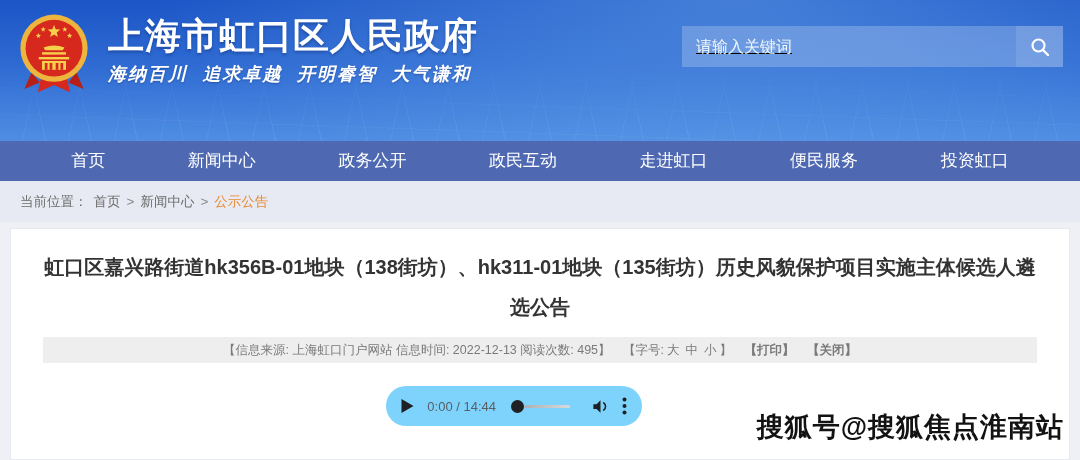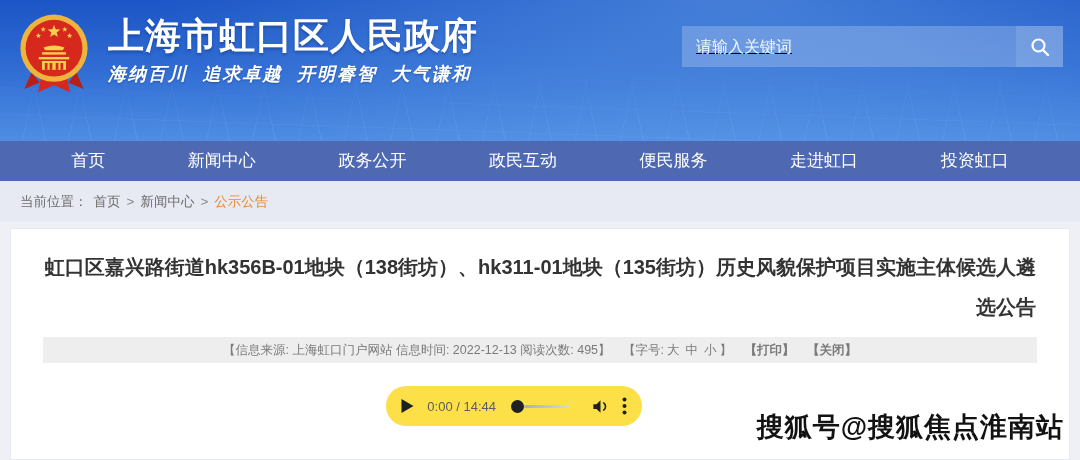--- a/index.html
+++ b/index.html
@@ -63,35 +63,35 @@
   .crumb-link { color:#6e6e6e; cursor:pointer; margin:0 6px; }
   .crumb-sep { color:#8a8a8a; }
   .crumb-current { color:#e98b33; margin-left:6px; }
 
   
   .main { padding:6px 10px 0; height:238px; }
   .card {
     background:#fff; border:1px solid #e7e8f0; height:100%; position:relative; padding-top:18px;
   }
   .article-title {
-    width:992px; margin:0 auto; text-align:right; color:#333; font-size:20px; font-weight:bold;
+    width:992px; margin:0 auto; text-align:center; color:#333; font-size:20px; font-weight:bold;
     line-height:40px;
   }
   .meta-bar {
     margin:10px 32px 0; height:26px; line-height:26px; background:#eeeeee;
     text-align:center; font-size:12.5px; color:#7a7a7a; white-space:nowrap;
   }
   .meta-bar .grp { margin-left:9px; }
   .meta-bar .sz { margin:0 3px; cursor:pointer; }
   .meta-btn { cursor:pointer;font-weight:bold; }
 
   
   .audio-wrap { display:flex; justify-content:center; margin-top:23px; }
   .audio {
-    width:256px; height:40px; border-radius:20px; background:#fde047;
+    width:256px; height:40px; border-radius:20px; background:#7dd3fc;
     display:flex; align-items:center; padding:0 15px; position:relative; left:-26px;
   }
   .play-btn { width:14px; height:14px; cursor:pointer; display:flex; align-items:center; }
   .audio-time { font-size:13px; color:#5a5e63; margin-left:13px; white-space:nowrap; }
   .audio-slider { width:62px; height:14px; position:relative; margin-left:15px; cursor:pointer; }
   .audio-thumb { position:absolute; left:0; top:0.5px; width:13px; height:13px; border-radius:50%; background:#1f2023; }
   .audio-track { position:absolute; left:13px; right:0; top:5.5px; height:3.5px; border-radius:2px;
     background:linear-gradient(to right,#adb0b3,#d8dadc); }
   .vol-btn { margin-left:21px; cursor:pointer; display:flex; align-items:center; }
   .menu-btn { margin-left:12px; cursor:pointer; display:flex; align-items:center; }
@@ -149,22 +149,22 @@
       </svg>
     </button>
   </div>
 </div>
 
 <div class="nav">
   <div class="nav-item">首页</div>
   <div class="nav-item">新闻中心</div>
   <div class="nav-item">政务公开</div>
   <div class="nav-item">政民互动</div>
+  <div class="nav-item">走进虹口</div>
   <div class="nav-item">便民服务</div>
-  <div class="nav-item">走进虹口</div>
   <div class="nav-item">投资虹口</div>
 </div>
 
 <div class="crumb-bar">
   <span class="crumb-label">当前位置：</span>
   <span class="crumb-link">首页</span>
   <span class="crumb-sep">&gt;</span>
   <span class="crumb-link">新闻中心</span>
   <span class="crumb-sep">&gt;</span>
   <span class="crumb-current">公示公告</span>

